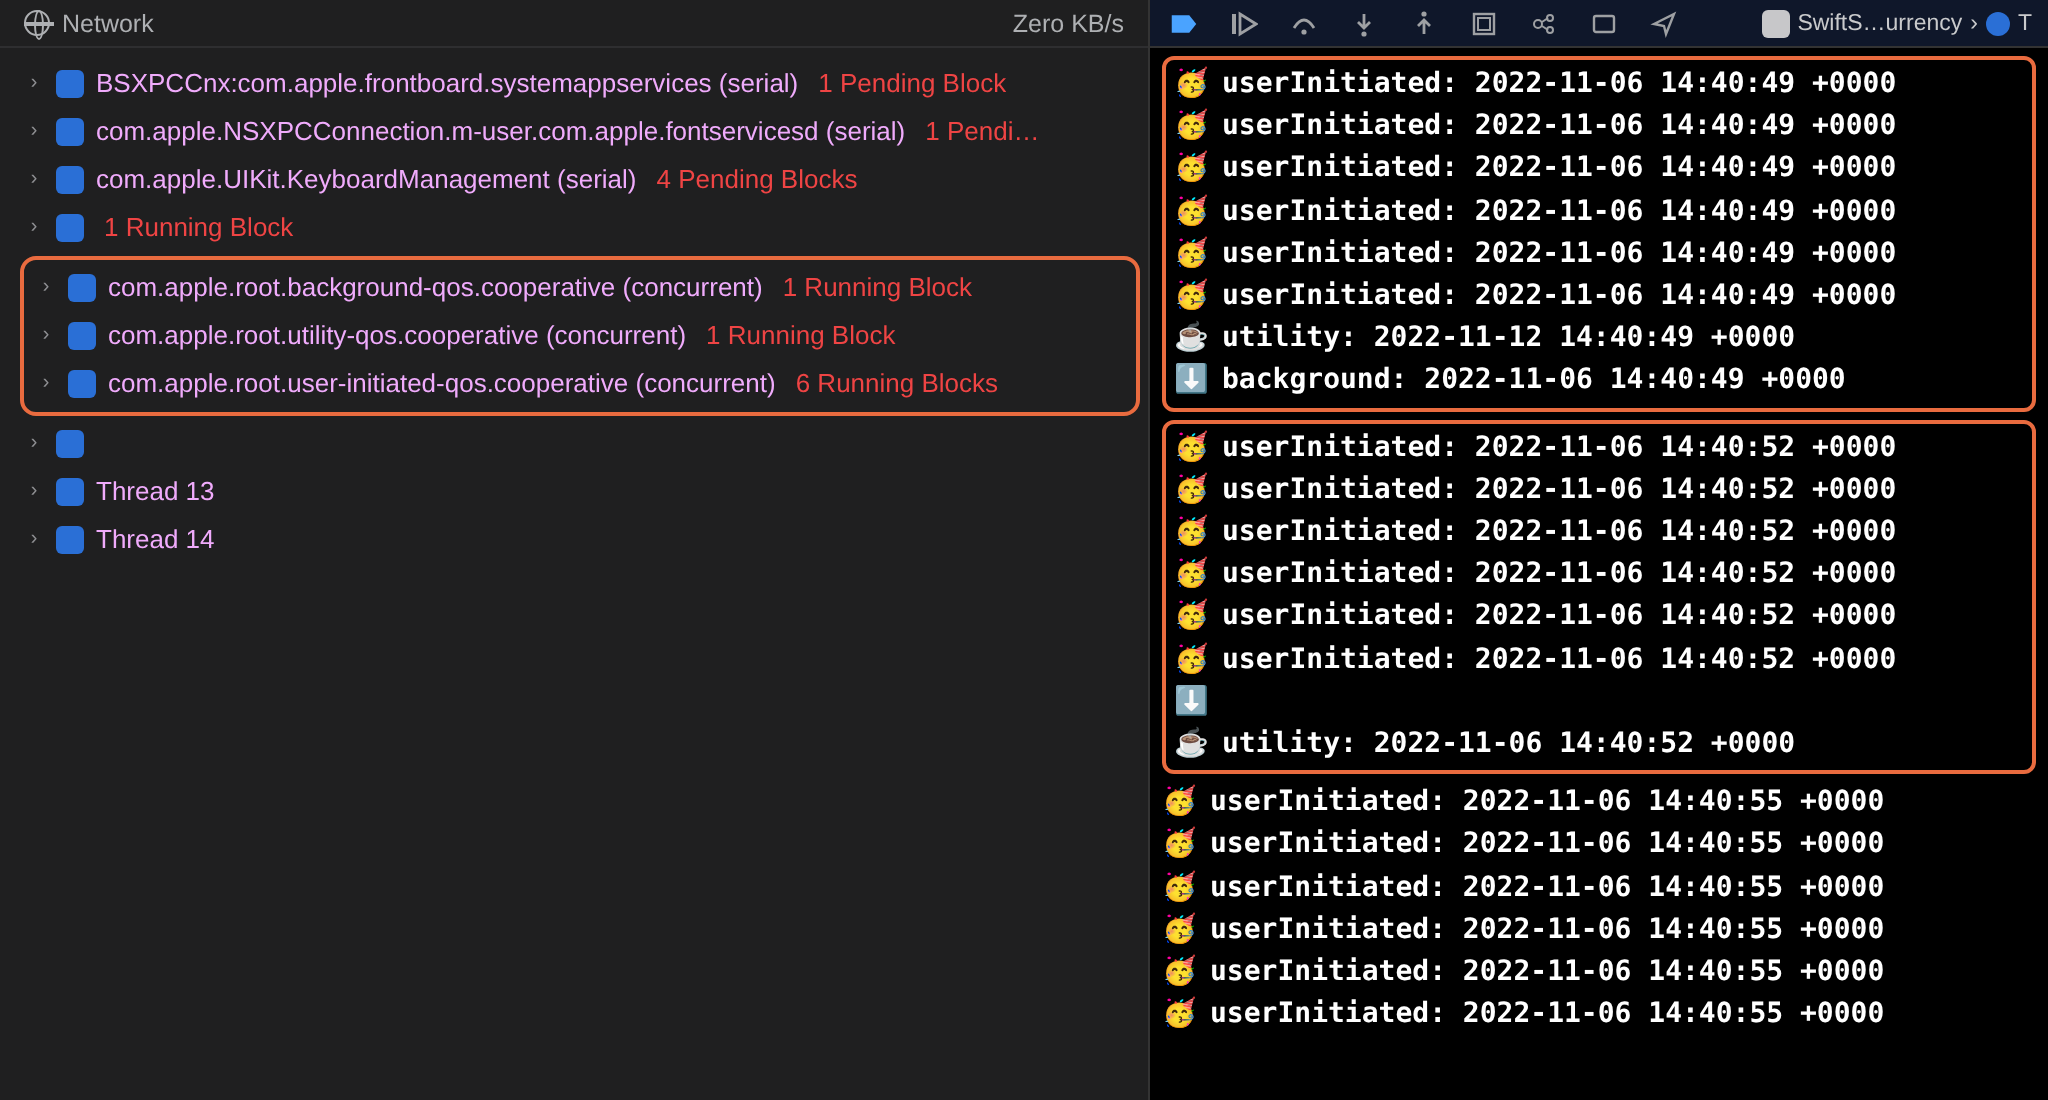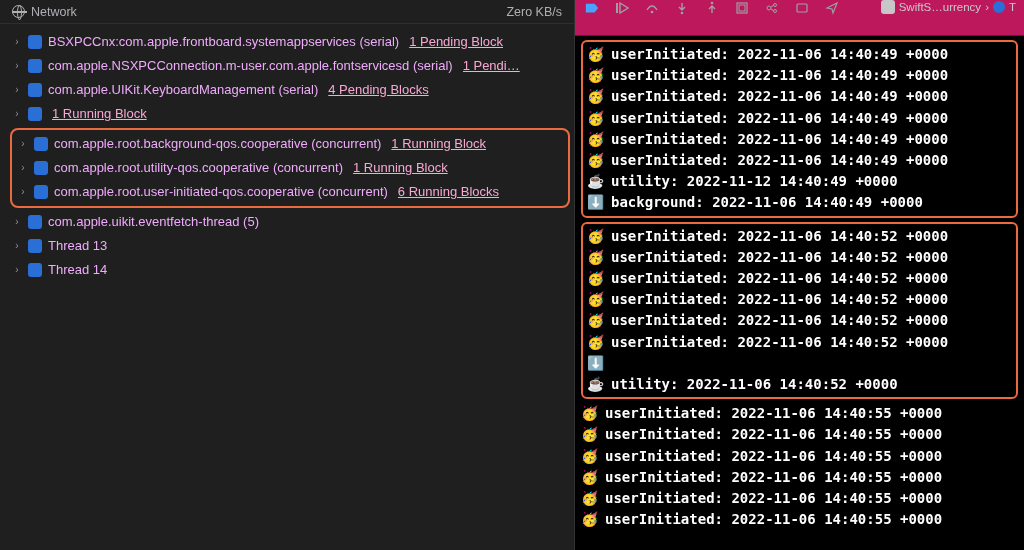--- a/index.html
+++ b/index.html
@@ -16,25 +16,25 @@
   .globe::before { left: 4px; top: -1px; width: 3px; height: 13px; border-radius: 50%; }
   .globe::after { left: -1px; top: 4.5px; width: 13px; height: 0; border-top: 1px solid #aeb0b3; }
   
   .threads { padding: 6px 0 0 8px; font-size: 13px; line-height: 22px; color: #dcdcdc; }
   .row { display: flex; align-items: center; gap: 6px; padding: 1px 6px 1px 4px; border-radius: 4px; white-space: nowrap; overflow: hidden; }
   .row .chev { width: 10px; color: #8e8f92; font-size: 10px; display: inline-flex; justify-content: center; }
   .row .qicon { width: 14px; height: 14px; border-radius: 3px; display: inline-flex; align-items: center; justify-content: center; font-size: 10px; color: #fff; flex-shrink: 0; }
   .qi-blue { background: #2a6fd6; }
   .qi-thread { background: #2a6fd6; border-radius: 50%; }
   .row .name { color: #f0abfc; }
-  .row .suffix { color: #f9a8d4; margin-left: 4px; text-decoration: underline; }
+  .row .suffix { color: #ef4444; margin-left: 4px; }
   .trunc { overflow: hidden; text-overflow: ellipsis; }
   .hl-group { border: 2px solid #e96b3f; border-radius: 8px; padding: 2px 2px; margin: 2px 4px 2px 2px; }
   
-  .rtool { height: 36px; display: flex; align-items: flex-start; gap: 12px; padding: 0 8px; background: #be185d; border-bottom: 1px solid #333; font-size: 11px; color: #9ea0a3; }
+  .rtool { height: 24px; display: flex; align-items: center; gap: 12px; padding: 0 8px; background: #0f172a; border-bottom: 1px solid #333; font-size: 11px; color: #9ea0a3; }
   .rtool .tbtn { display: inline-flex; align-items: center; justify-content: center; width: 18px; height: 16px; color: #9ea0a3; }
   .rtool .tbtn svg { width: 14px; height: 14px; }
   .rtool .active { color: #4aa3ff; }
   .rtool .spacer { flex: 1; }
   .crumb { display: flex; align-items: center; gap: 4px; font-size: 11.5px; color: #c9cacc; }
   .crumb .cicon { width: 14px; height: 14px; border-radius: 3px; background: #c7c7c9; display: inline-block; }
   
   .console { flex: 1; overflow: hidden; padding: 4px 6px; font-family: "SF Mono", Menlo, Consolas, monospace; font-size: 14px; line-height: 21.2px; color: #fff; font-weight: 600; }
   .log-group { border: 2px solid #e96b3f; border-radius: 6px; padding: 2px 4px; margin-bottom: 4px; }
   .logline { display: flex; align-items: center; gap: 6px; white-space: nowrap; }
@@ -101,21 +101,20 @@
               <span class="qicon qi-blue"></span>
               <span class="name trunc">com.apple.root.user-initiated-qos.cooperative (concurrent)</span>
               <span class="suffix trunc">6 Running Blocks</span>
             </div>
           </div>
       </div>
       <div id="threads-after">
           <div class="row">
             <span class="chev">›</span>
             <span class="qicon qi-blue"></span>
-            <span class="name trunc">com.apple.uikit.eventfetch-thread (5)</span>
           </div>
           <div class="row">
             <span class="chev">›</span>
             <span class="qicon qi-thread"></span>
             <span class="name trunc">Thread 13</span>
           </div>
           <div class="row">
             <span class="chev">›</span>
             <span class="qicon qi-thread"></span>
             <span class="name trunc">Thread 14</span>

